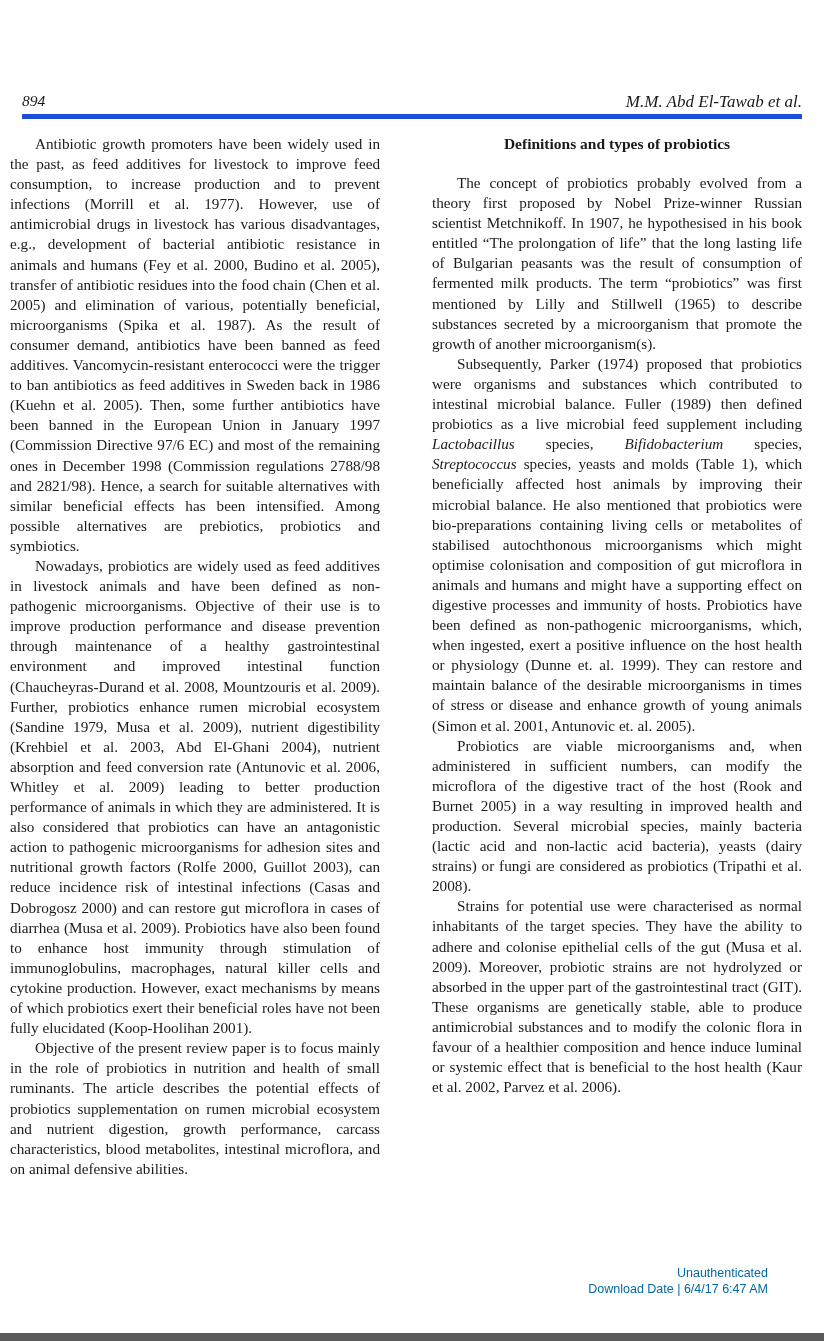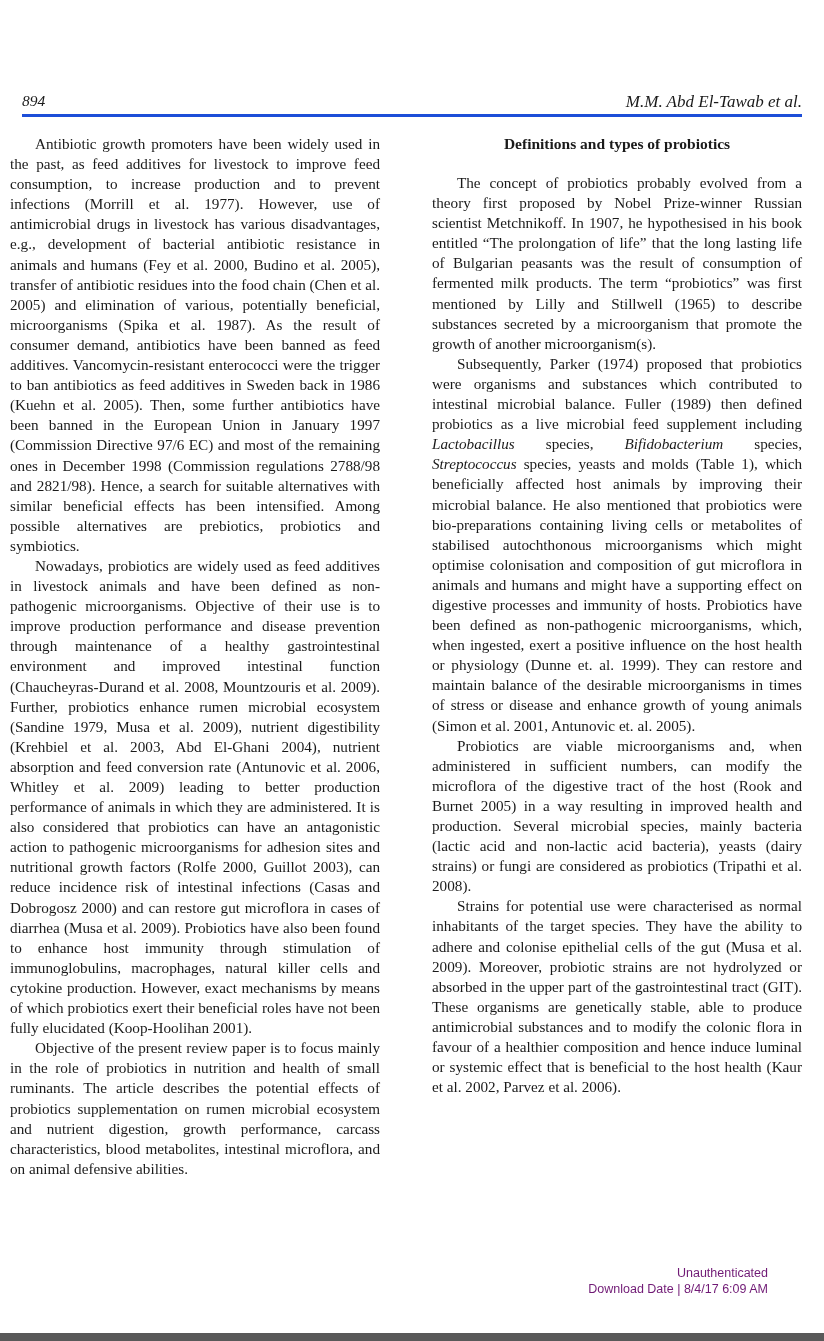--- a/index.html
+++ b/index.html
@@ -3,21 +3,21 @@
 <meta charset="utf-8">
 <style>
   html, body { margin: 0; padding: 0; }
   body {
     width: 824px; height: 1341px; position: relative; overflow: hidden;
     background: #ffffff; color: #1a1a1a;
     font-family: "Liberation Serif", "DejaVu Serif", serif;
   }
   .header {
     position: absolute; left: 22px; right: 22px; top: 92px; height: 22px;
-    border-bottom: 3px solid #1d4ed8;
+    border-bottom: 5px solid #1d4ed8;
   }
   .header .page-num {
     position: absolute; left: 0; top: 0; font-style: italic; font-size: 15.5px;
   }
   .header .running-head {
     position: absolute; right: 0; top: 0; font-style: italic; font-size: 17px;
   }
   .col {
     position: absolute; top: 134px; width: 370px;
     font-size: 15.2px; line-height: 20.1px; text-align: justify;
@@ -26,21 +26,21 @@
   .col-left { left: 10px; }
   .col-right { left: 432px; }
   .col p { margin: 0; text-indent: 25px; }
   .section-title {
     font-weight: bold; text-align: center; font-size: 15.5px;
     margin: 0 0 19px 0; line-height: 20px;
   }
   .watermark {
     position: absolute; right: 56px; top: 1265px; text-align: right;
     font-family: "Liberation Sans", "DejaVu Sans", sans-serif;
-    font-size: 12.5px; line-height: 16px; color: #701a75;
+    font-size: 12.5px; line-height: 16px; color: #0369a1;
   }
   .bottom-bar {
     position: absolute; left: 0; right: 0; bottom: 0; height: 8px;
     background: #595959;
   }
 </style>
 </head>
 <body>
 
 <div class="header">
@@ -57,16 +57,16 @@
 <div class="col col-right">
   <div class="section-title">Definitions and types of probiotics</div>
   <p>The concept of probiotics probably evolved from a theory first proposed by Nobel Prize-winner Russian scientist Metchnikoff. In 1907, he hypothesised in his book entitled “The prolongation of life” that the long lasting life of Bulgarian peasants was the result of consumption of fermented milk products. The term “probiotics” was first mentioned by Lilly and Stillwell (1965) to describe substances secreted by a microor­ganism that promote the growth of another microor­ganism(s).</p>
   <p><span>Subsequently, Parker (1974) proposed that probiotics were organisms and substances which con­tributed to intestinal microbial balance. Fuller (1989) then defined probiotics as a live microbial feed supplement including </span><i>Lactobacillus</i><span> species, </span><i>Bi­fidobacterium</i><span> species, </span><i>Streptococcus</i><span> species, yeasts and molds (Table 1), which beneficially affected host animals by improving their microbial balance. He also mentioned that probiotics were bio-preparations con­taining living cells or metabolites of stabilised autoch­thonous microorganisms which might optimise colon­isation and composition of gut microflora in animals and humans and might have a supporting effect on digestive processes and immunity of hosts. Probiotics have been defined as non-pathogenic microorganisms, which, when ingested, exert a positive influence on the host health or physiology (Dunne et. al. 1999). They can restore and maintain balance of the desirable microorganisms in times of stress or disease and en­hance growth of young animals (Simon et al. 2001, Antunovic et. al. 2005).</span></p>
   <p>Probiotics are viable microorganisms and, when administered in sufficient numbers, can modify the microflora of the digestive tract of the host (Rook and Burnet 2005) in a way resulting in improved health and production. Several microbial species, mainly bac­teria (lactic acid and non-lactic acid bacteria), yeasts (dairy strains) or fungi are considered as probiotics (Tripathi et al. 2008).</p>
   <p>Strains for potential use were characterised as normal inhabitants of the target species. They have the ability to adhere and colonise epithelial cells of the gut (Musa et al. 2009). Moreover, probiotic strains are not hydrolyzed or absorbed in the upper part of the gastrointestinal tract (GIT). These organisms are genetically stable, able to produce antimicrobial substances and to modify the colonic flora in favour of a healthier composition and hence induce luminal or systemic effect that is beneficial to the host health (Kaur et al. 2002, Parvez et al. 2006).</p>
 </div>
 
 <div class="watermark">
   <div>Unauthenticated</div>
-  <div>Download Date | 8/4/17 6:09 AM</div>
+  <div>Download Date | 6/4/17 6:47 AM</div>
 </div>
 
 <div class="bottom-bar"></div>
 
 </body></html>

